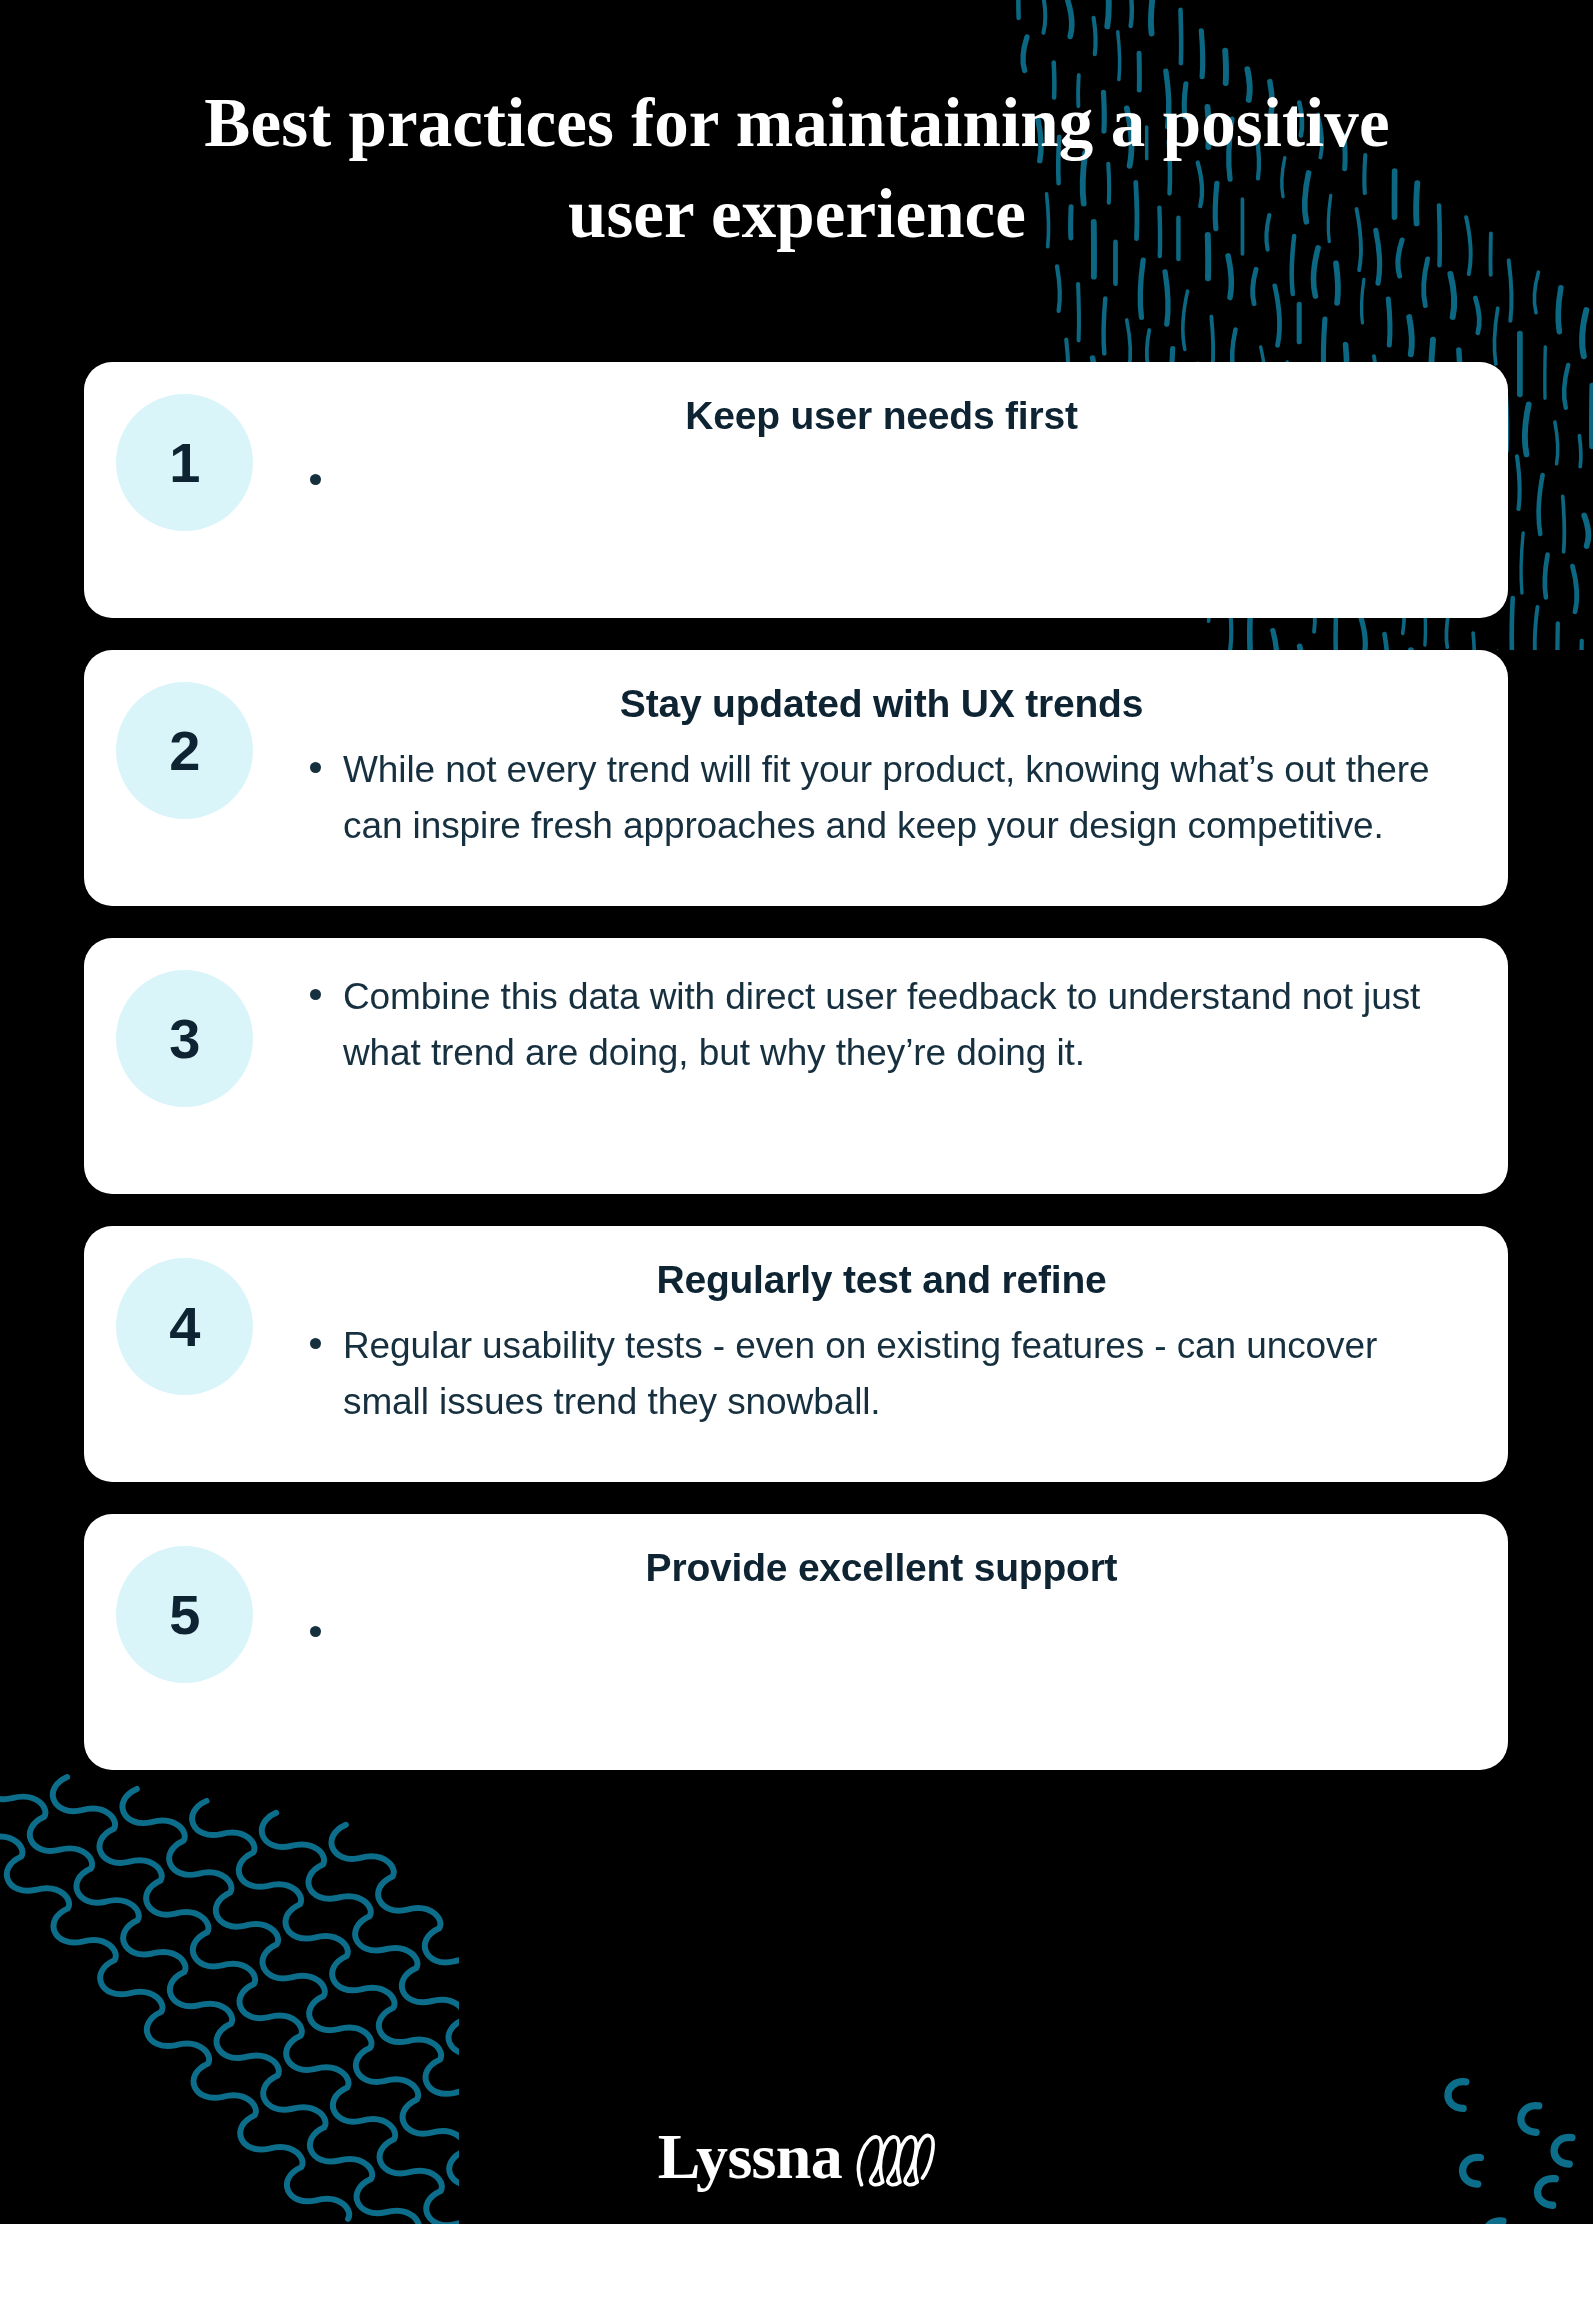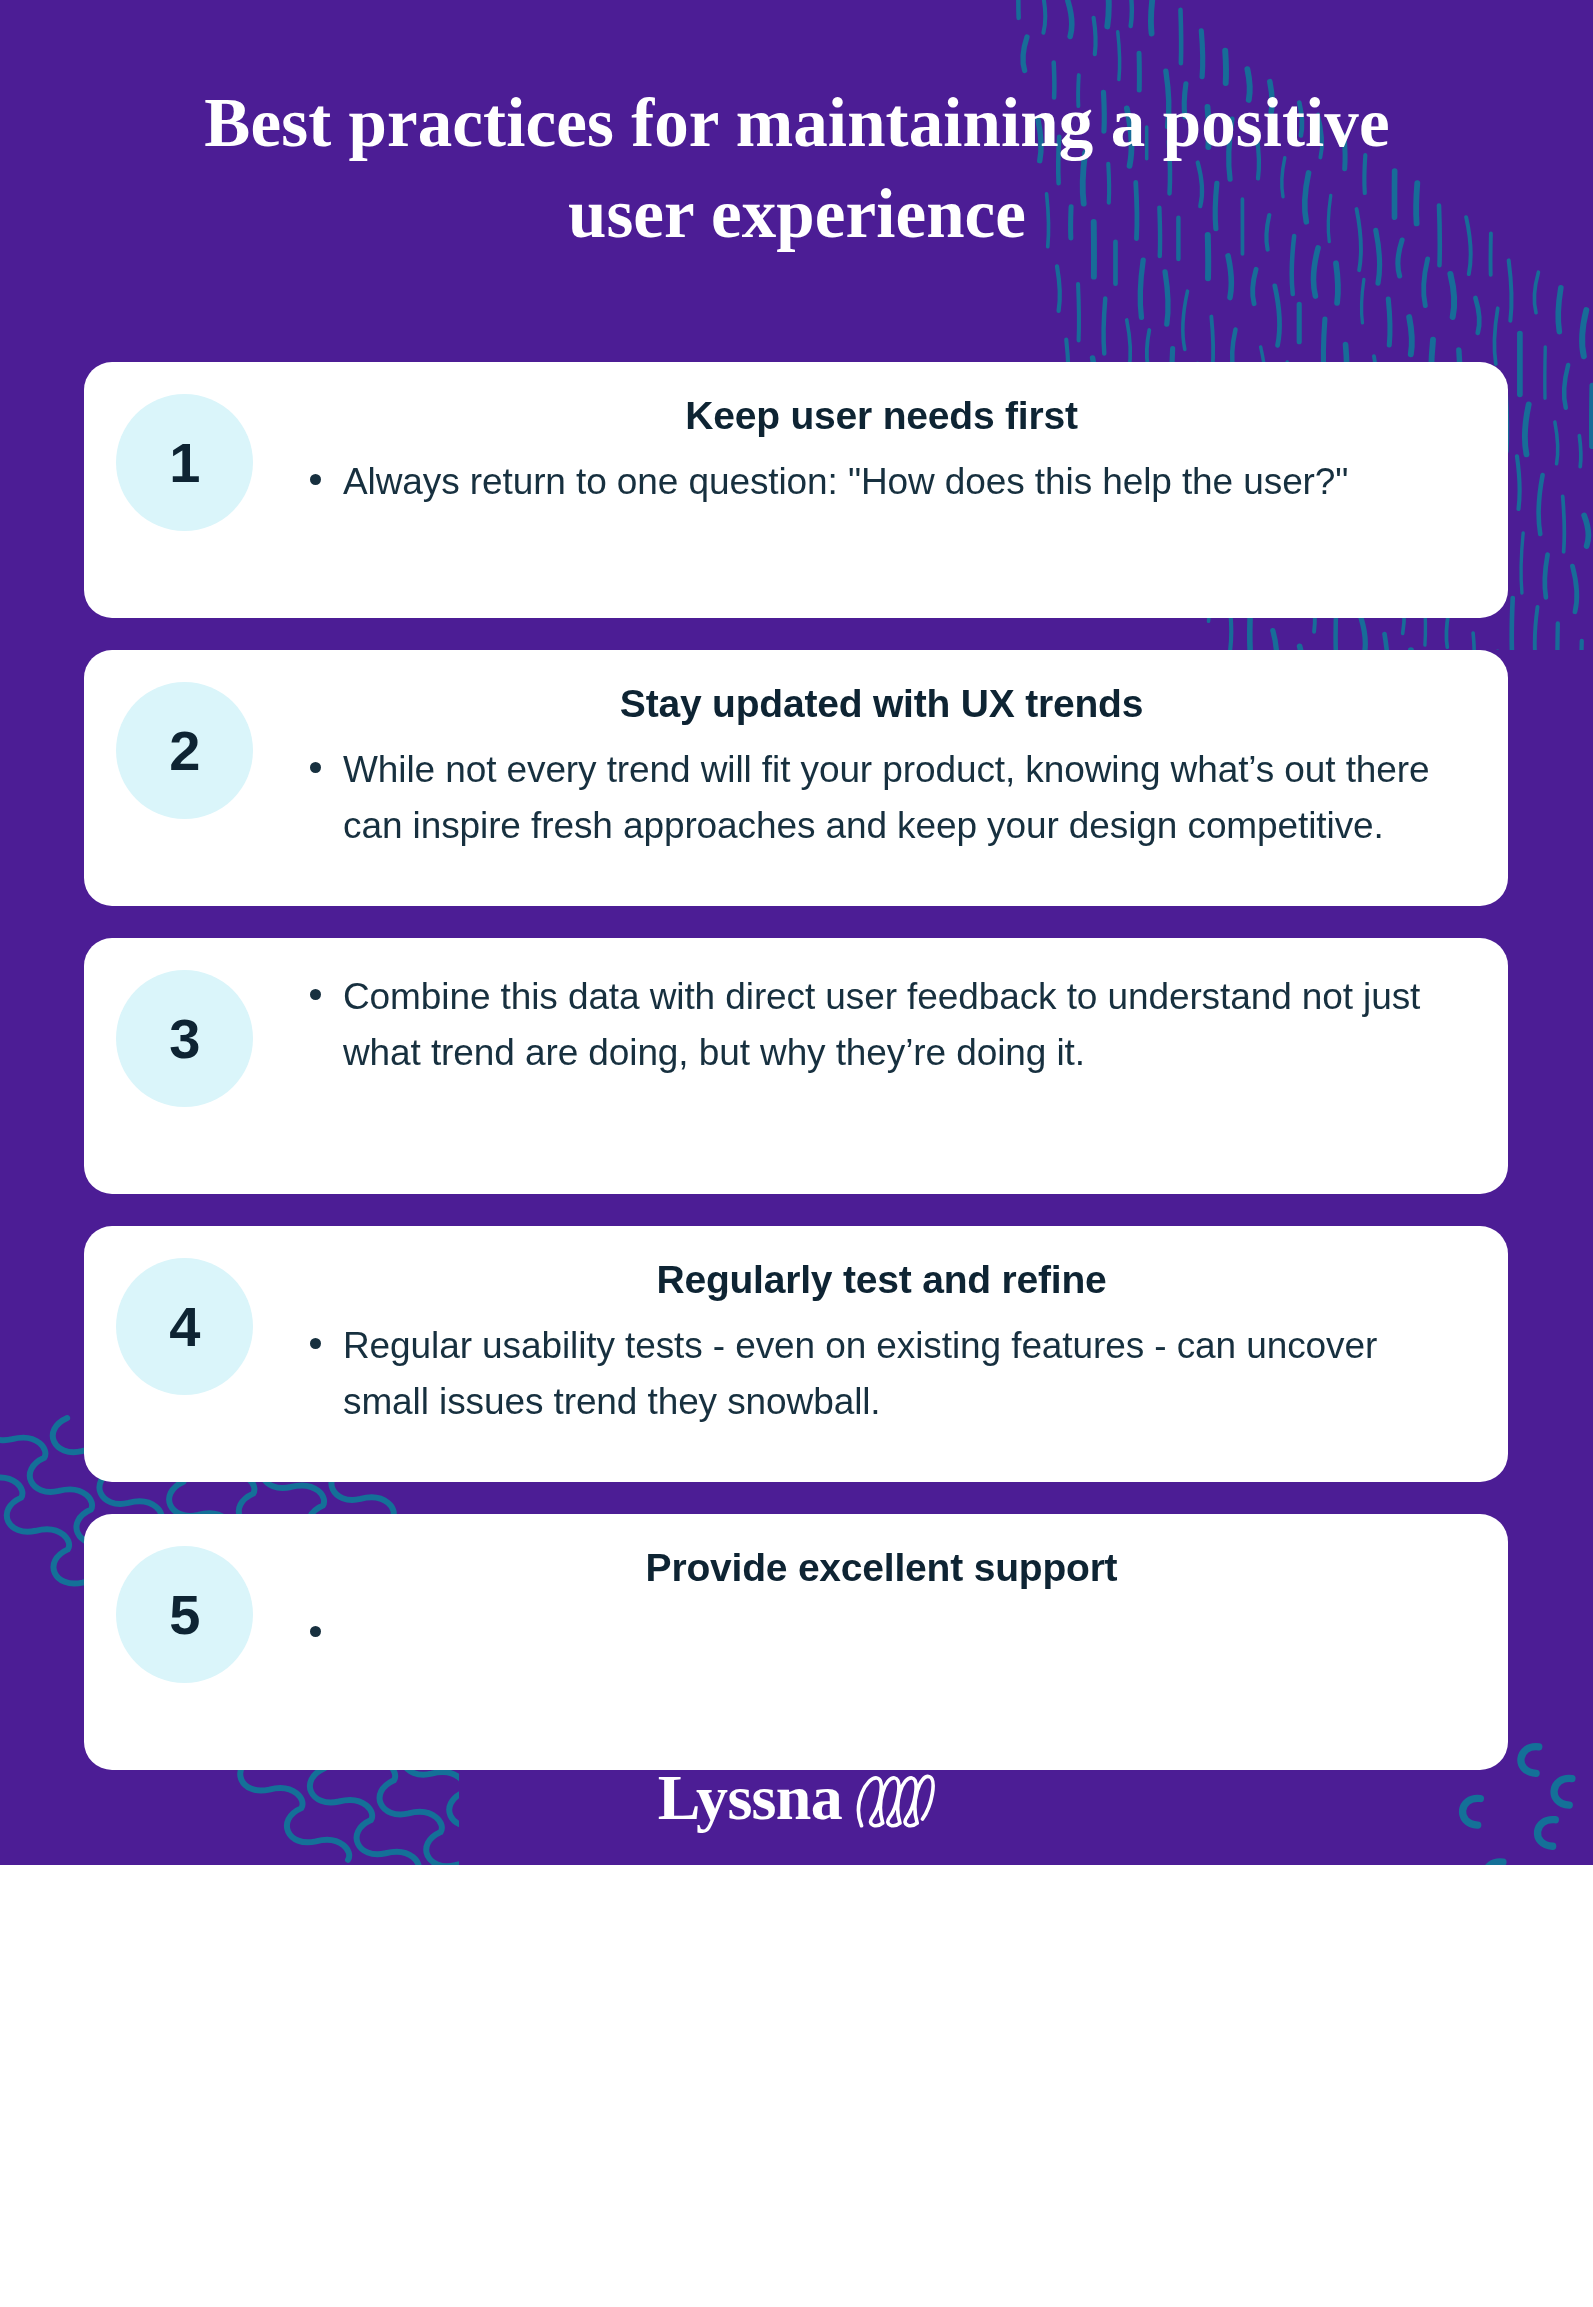--- a/index.html
+++ b/index.html
@@ -5,22 +5,22 @@
   * { margin:0; padding:0; box-sizing:border-box; }
   html,body { background:#ffffff; }
   body {
     width:1594px; height:2307px;
     font-family:"Liberation Sans", sans-serif;
     overflow:hidden;
   }
 
   #poster{
     position:relative;
-    width:1594px; height:1865px;
-    background:#4c1d95;
+    width:1594px; height:2224px;
+    background:#000000;
     overflow:hidden;
   }
 
   
   .deco{ position:absolute; pointer-events:none; }
   #deco-hatch-topright{ top:-26.6px; right:-40px; width:664px; height:677px; opacity:.85; }
   #deco-loops-bottomleft{ left:-46px; bottom:-40px; width:505px; height:491px; opacity:.9; }
   #deco-loops-bottomright{ right:-26.6px; bottom:-33px; width:199px; height:199px; opacity:.9; }
 
   
@@ -382,21 +382,21 @@
   <h1 id="title">Best practices for maintaining a positive user experience</h1>
 
   <div id="cards">
       <div class="card">
         <div class="num-wrap">
           <div class="num-circle">1</div>
         </div>
         <div class="card-body">
           <div class="card-heading">Keep user needs first</div>
           <ul class="bullets">
-            <li><span class="dot"></span><span>Always return to one question: "How does this help the user?"</span></li>
+            <li><span class="dot"></span></li>
           </ul>
         </div>
       </div>
       <div class="card">
         <div class="num-wrap">
           <div class="num-circle">2</div>
         </div>
         <div class="card-body">
           <div class="card-heading">Stay updated with UX trends</div>
           <ul class="bullets">

